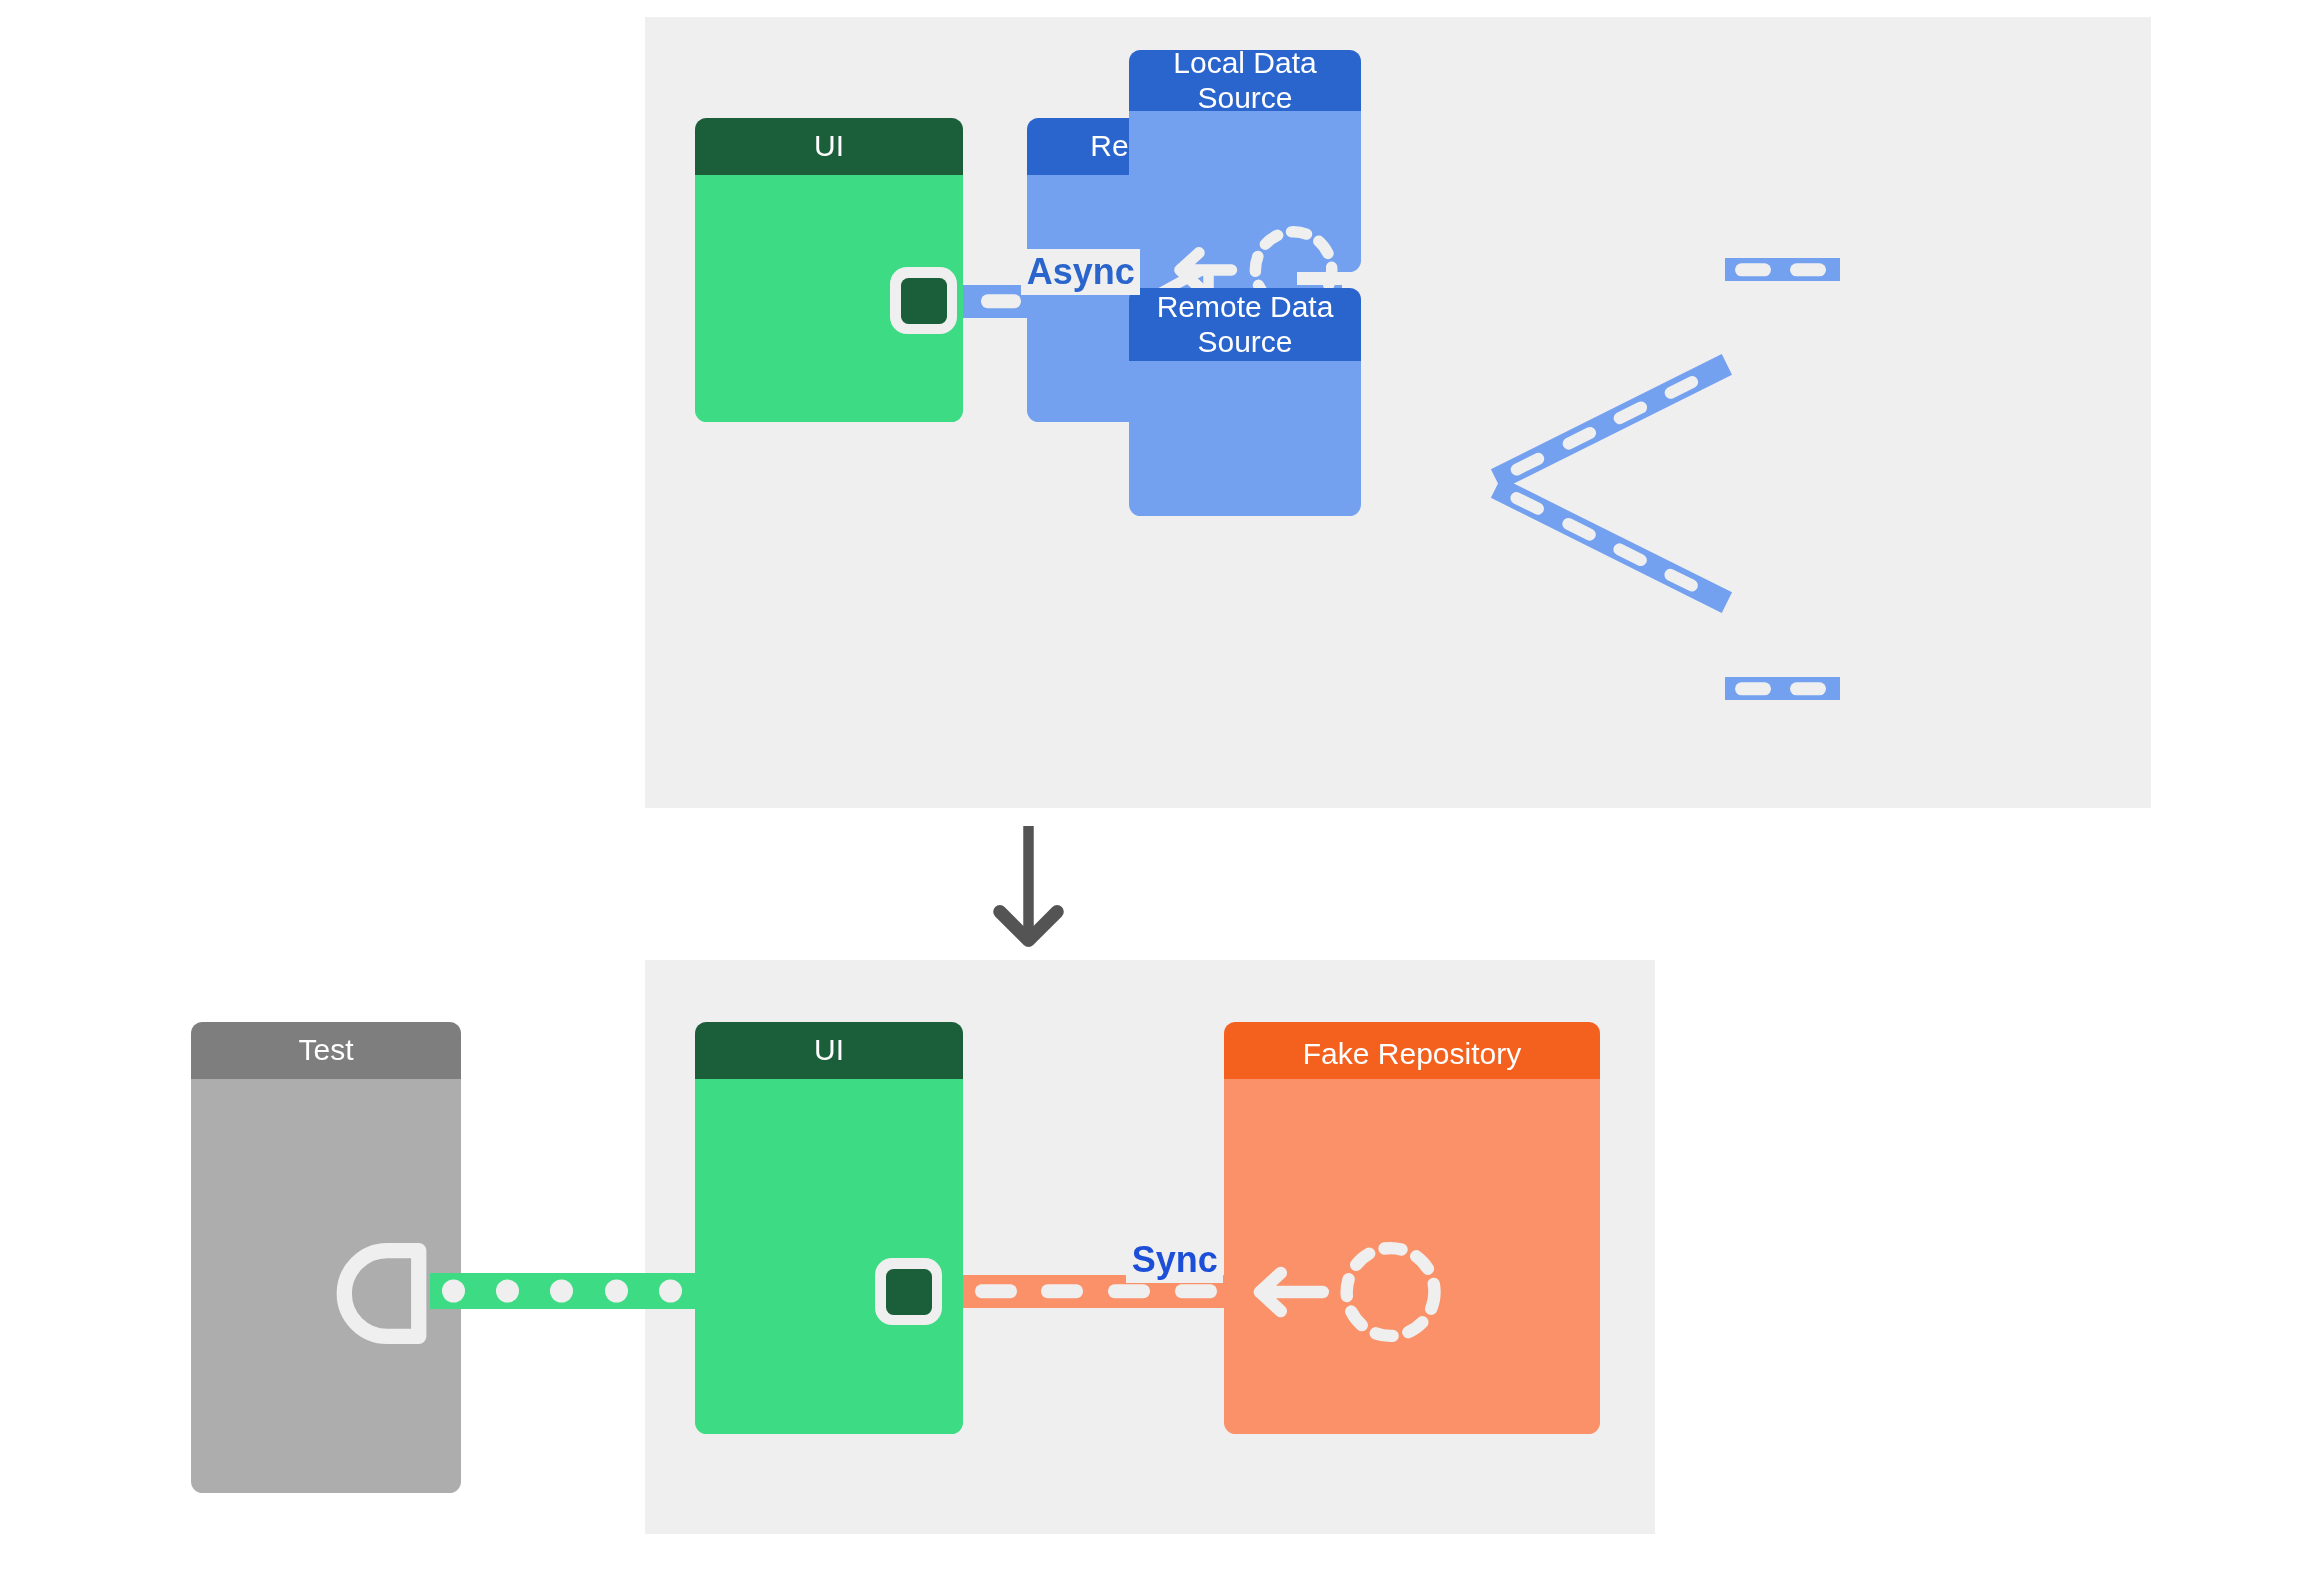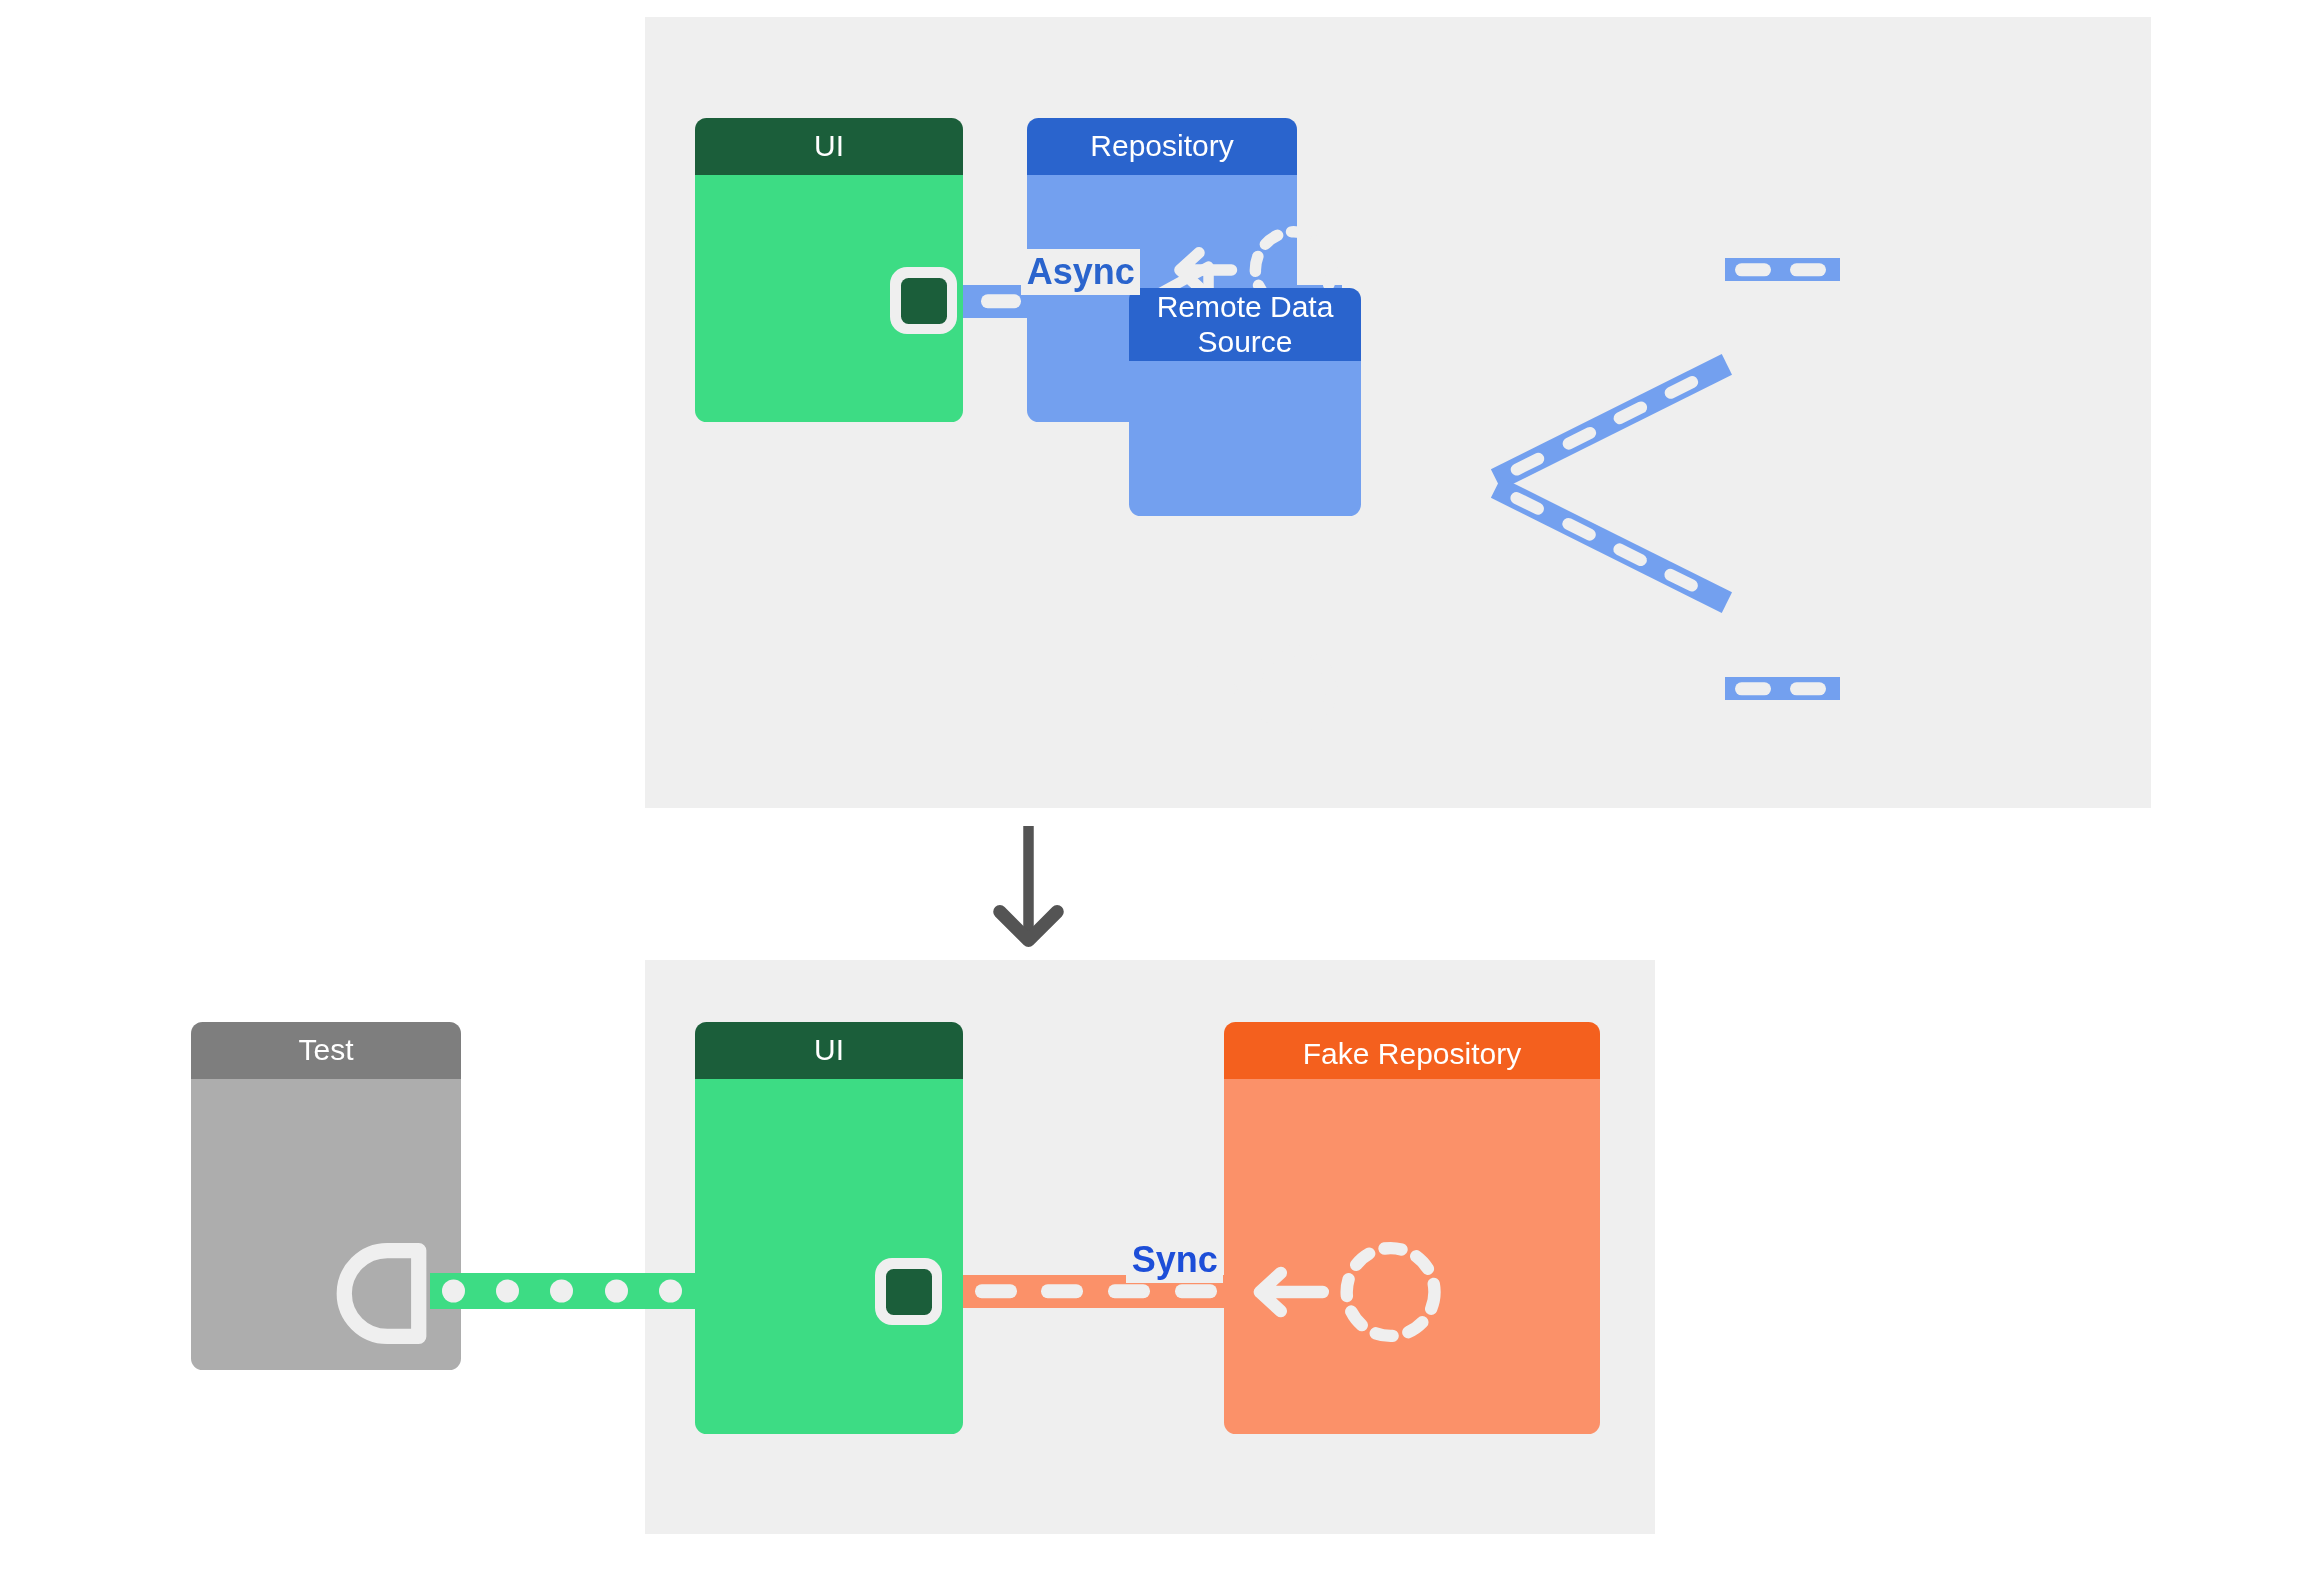--- a/index.html
+++ b/index.html
@@ -106,20 +106,24 @@
     <div class="body" style="top:57px;height:247px;"></div>
   </div>
 
   <div style="position:absolute;left:489px;top:242px;width:86px;height:86px;">
     <svg width="86" height="86" viewBox="0 0 90 90">
       <path d="M78 8 L78 82 L10 45 Z" fill="none" stroke="#efefef" stroke-width="11" stroke-linejoin="round"></path>
       <path d="M78 36 L66 45 L78 54" fill="none" stroke="#efefef" stroke-width="11" stroke-linejoin="round" stroke-linecap="round"></path>
     </svg>
   </div>
 
+  <div class="card c-blue" style="left:484px;top:33px;width:232px;height:222px;">
+    <div class="hdr" style="height:61px;">Local Data Source</div>
+    <div class="body" style="top:61px;height:161px;"></div>
+  </div>
   <div style="position:absolute;left:512px;top:210px;width:191px;height:86px;">
     <svg width="191" height="86" viewBox="0 0 200 90">
       <path d="M78 45 L26 45 M44 27 L24 45 L44 63" fill="none" stroke="#efefef" stroke-width="12" stroke-linecap="round" stroke-linejoin="round"></path>
       <circle cx="143" cy="45" r="40" fill="none" stroke="#efefef" stroke-width="12" stroke-linecap="round" stroke-dasharray="16 15"></circle>
     </svg>
   </div>
 
   <div class="card c-blue" style="left:484px;top:271px;width:232px;height:228px;">
     <div class="hdr" style="height:73px;white-space:normal;">Remote Data Source</div>
     <div class="body" style="top:73px;height:155px;"></div>
@@ -136,21 +140,21 @@
 
 <div class="flowarrow" style="left:992px;top:824px;width:73px;height:124px;">
   <svg width="73" height="124" viewBox="0 0 76 130">
     <path d="M38 2 L38 118" stroke="#545454" stroke-width="11" fill="none"></path>
     <path d="M8 92 L38 122 L68 92" stroke="#545454" stroke-width="14" fill="none" stroke-linecap="round" stroke-linejoin="round"></path>
   </svg>
 </div>
 
 <div class="panel" style="left:645px;top:960px;width:1010px;height:574px;"></div>
 
-<div class="card c-grey" style="left:191px;top:1022px;width:270px;height:348px;">
+<div class="card c-grey" style="left:191px;top:1022px;width:270px;height:471px;">
   <div class="hdr" style="height:57px;">Test</div>
   <div class="body" style="top:57px;height:414px;"></div>
 </div>
 
 <div class="dsock" style="left:344px;top:1241px;width:96px;height:105px;">
   <svg width="96" height="105" viewBox="0 0 100 110">
     <path d="M78 10 L45 10 A45 45 0 0 0 45 100 L78 100 L78 10 Z" fill="none" stroke="#efefef" stroke-width="16" stroke-linejoin="round"></path>
   </svg>
 </div>
 

